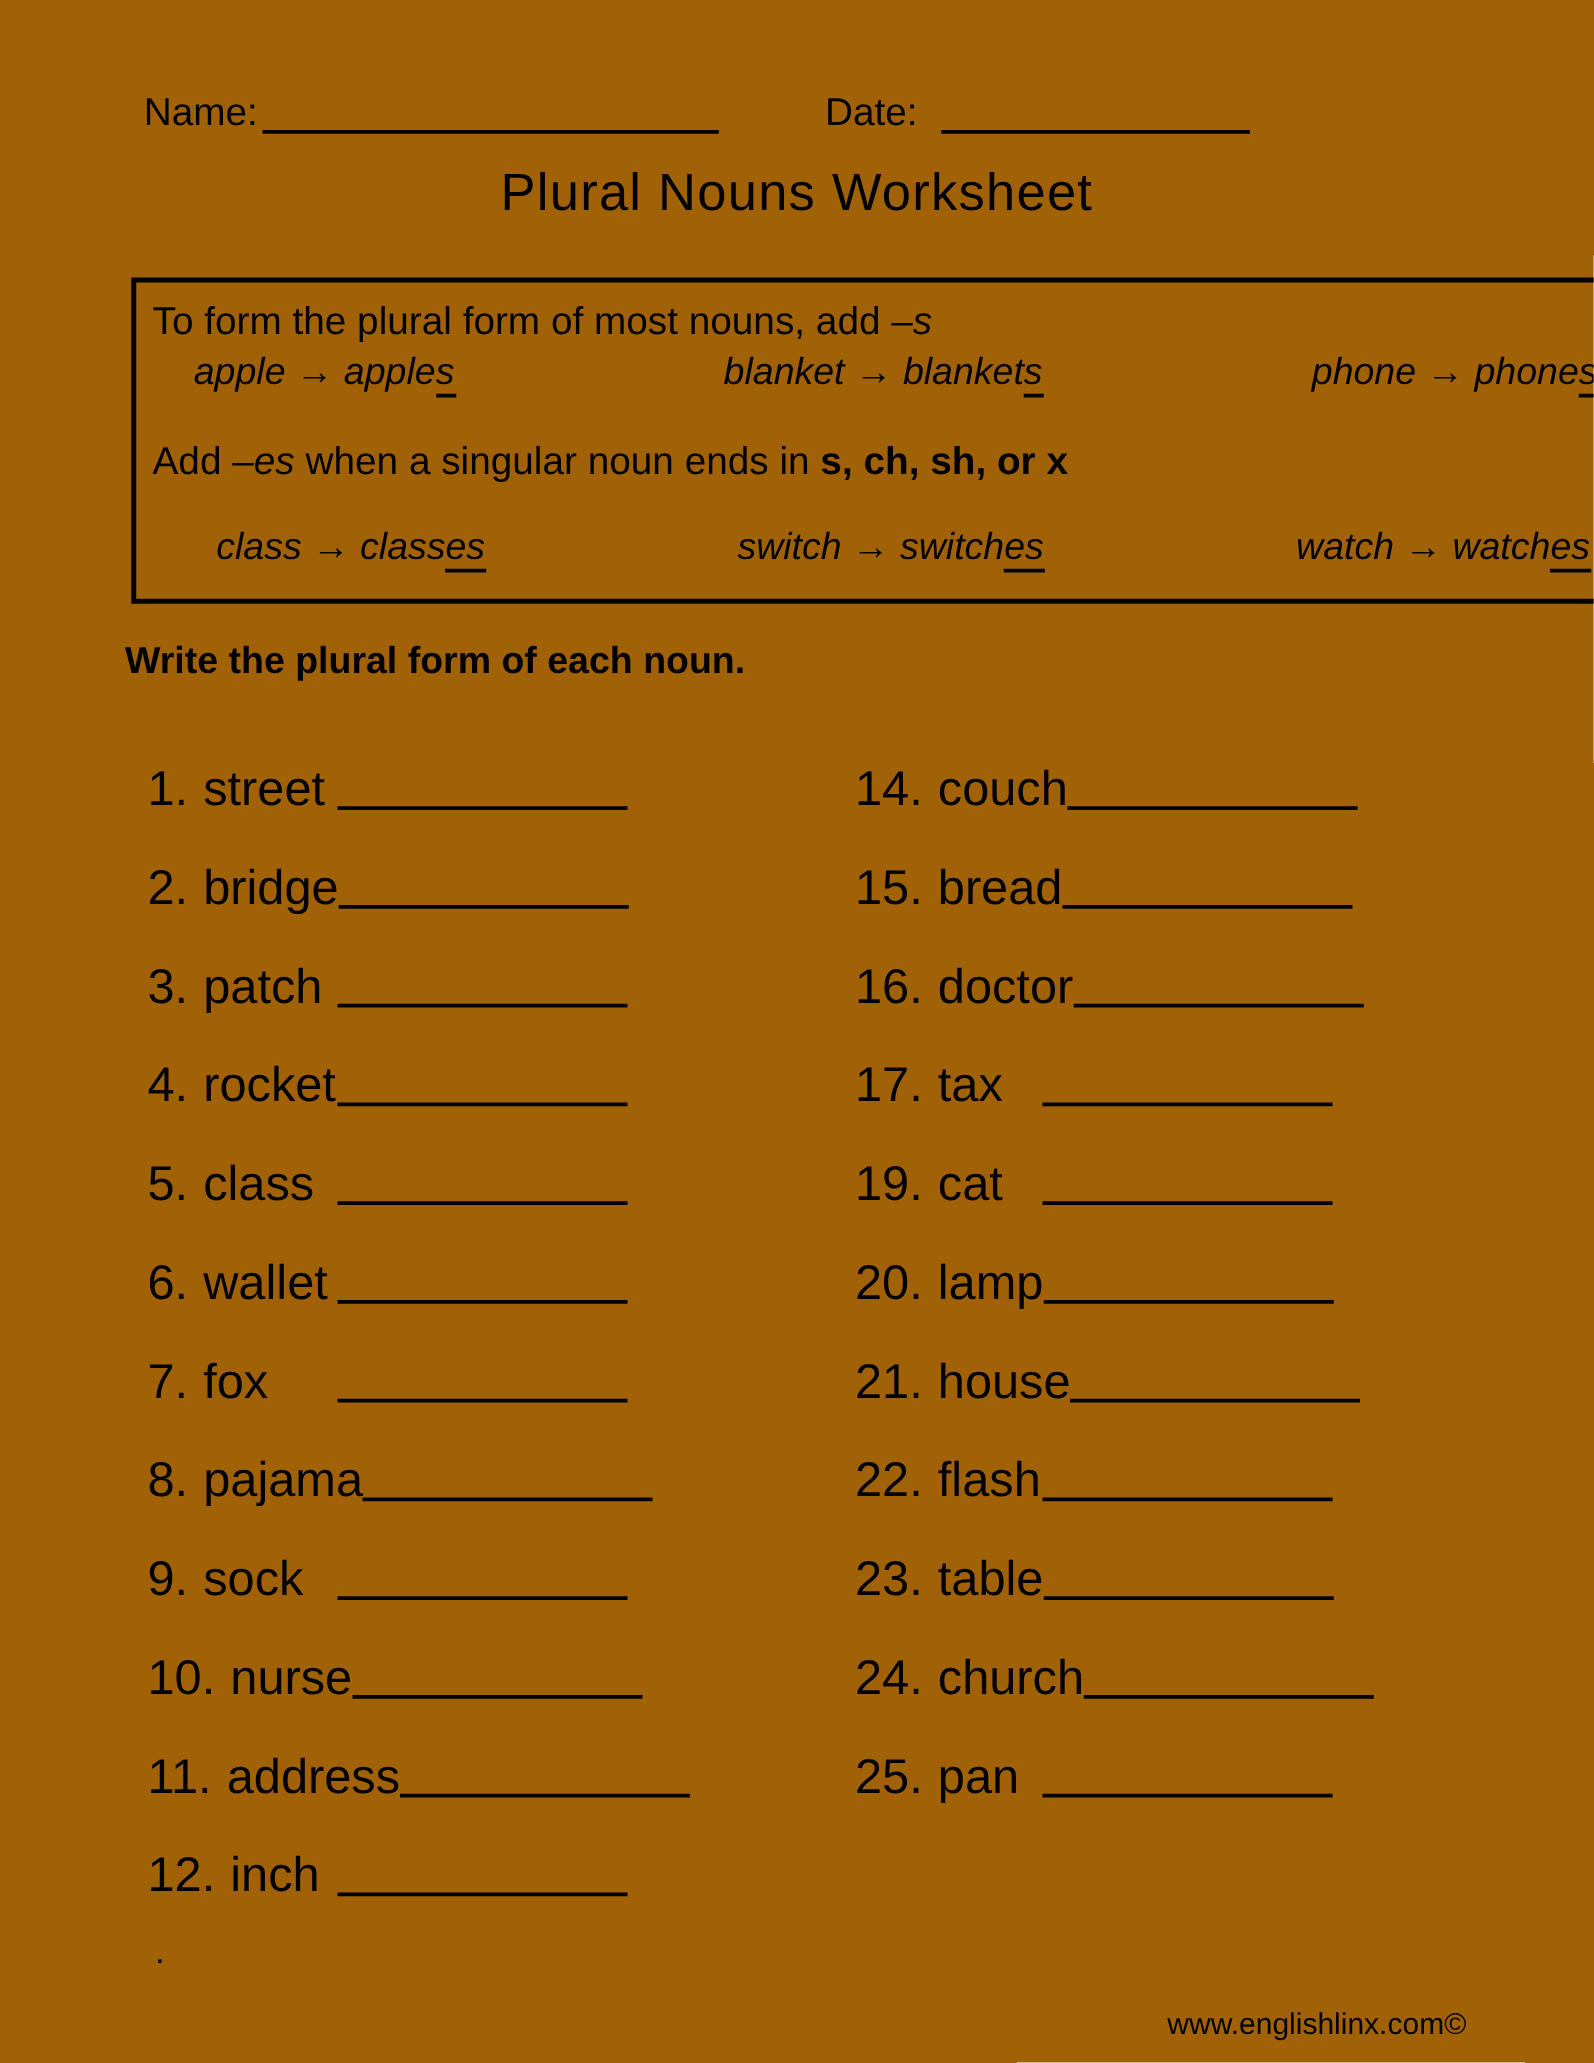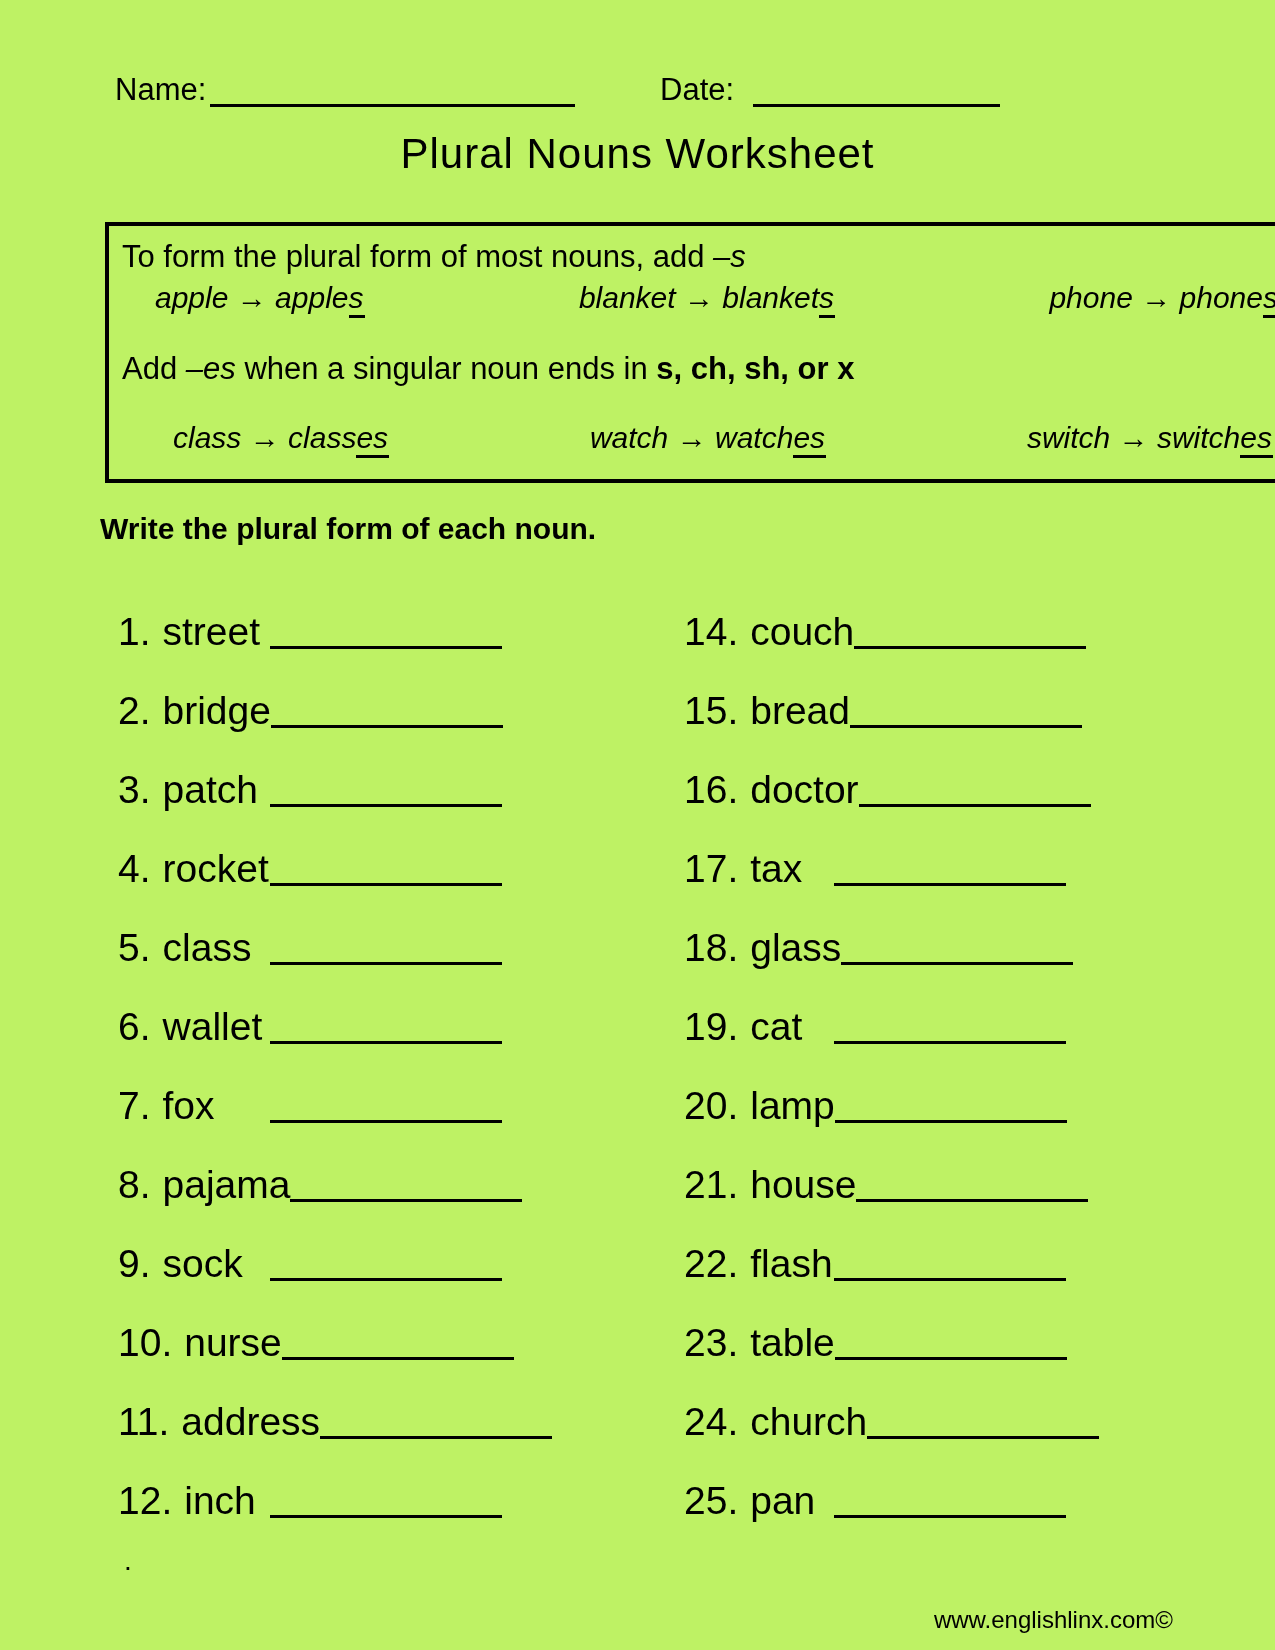--- a/index.html
+++ b/index.html
@@ -1,19 +1,19 @@
 <!DOCTYPE html>
 <html><head>
 <meta charset="utf-8">
 <style>
   * { margin:0; padding:0; box-sizing:border-box; }
   html, body { background:#ffffff; }
   .page {
     position:relative; width:1275px; height:1650px;
-    background:#bef264; color:#000000;
+    background:#a16207; color:#000000;
     font-family:"Liberation Sans", sans-serif;
     overflow:hidden;
   }
   .hline { position:absolute; border-top:3px solid #000; }
   .hdr-label { position:absolute; font-size:31px; }
   .title { position:absolute; left:0; right:0; top:130px; text-align:center; font-size:42px; letter-spacing:1px; }
   .rulebox { position:absolute; left:105px; top:222px; width:1208px; height:261px; border:4px solid #000; }
   .rule { position:absolute; font-size:31px; white-space:nowrap; }
   .it { font-style:italic; }
   .bld { font-weight:bold; }
@@ -50,22 +50,22 @@
     <div class="exrow" style="left:46px; right:30px; top:55px;">
       <span><span>apple</span> <span>→</span> <span><span>apple</span><span class="usuf">s</span></span></span>
       <span><span>blanket</span> <span>→</span> <span><span>blanket</span><span class="usuf">s</span></span></span>
       <span><span>phone</span> <span>→</span> <span><span>phone</span><span class="usuf">s</span></span></span>
     </div>
 
     <div class="rule" style="left:13px; top:125px;text-align:right;"><span>Add </span><span class="it">–es</span><span> when a singular noun ends in </span><span class="bld">s, ch, sh, or x</span></div>
 
     <div class="exrow" style="left:64px; right:36px; top:195px;">
       <span><span>class</span> <span>→</span> <span><span>class</span><span class="usuf">es</span></span></span>
+      <span><span>switch</span> <span>→</span> <span><span>switch</span><span class="usuf">es</span></span></span>
       <span><span>watch</span> <span>→</span> <span><span>watch</span><span class="usuf">es</span></span></span>
-      <span><span>switch</span> <span>→</span> <span><span>switch</span><span class="usuf">es</span></span></span>
     </div>
 
   </div>
 
   <div class="prompt">Write the plural form of each noun.</div>
 
   <div class="col col-left">
     <div class="row"><span class="lab"><span>1.</span><span class="word">street</span></span><span class="blank"></span></div>
     <div class="row"><span class="lab"><span>2.</span><span class="word">bridge</span></span><span class="blank"></span></div>
     <div class="row"><span class="lab"><span>3.</span><span class="word">patch</span></span><span class="blank"></span></div>
@@ -78,21 +78,20 @@
     <div class="row"><span class="lab"><span>10.</span><span class="word">nurse</span></span><span class="blank"></span></div>
     <div class="row"><span class="lab"><span>11.</span><span class="word">address</span></span><span class="blank"></span></div>
     <div class="row"><span class="lab"><span>12.</span><span class="word">inch</span></span><span class="blank"></span></div>
   </div>
 
   <div class="col col-right">
     <div class="row"><span class="lab"><span>14.</span><span class="word">couch</span></span><span class="blank"></span></div>
     <div class="row"><span class="lab"><span>15.</span><span class="word">bread</span></span><span class="blank"></span></div>
     <div class="row"><span class="lab"><span>16.</span><span class="word">doctor</span></span><span class="blank"></span></div>
     <div class="row"><span class="lab"><span>17.</span><span class="word">tax</span></span><span class="blank"></span></div>
-    <div class="row"><span class="lab"><span>18.</span><span class="word">glass</span></span><span class="blank"></span></div>
     <div class="row"><span class="lab"><span>19.</span><span class="word">cat</span></span><span class="blank"></span></div>
     <div class="row"><span class="lab"><span>20.</span><span class="word">lamp</span></span><span class="blank"></span></div>
     <div class="row"><span class="lab"><span>21.</span><span class="word">house</span></span><span class="blank"></span></div>
     <div class="row"><span class="lab"><span>22.</span><span class="word">flash</span></span><span class="blank"></span></div>
     <div class="row"><span class="lab"><span>23.</span><span class="word">table</span></span><span class="blank"></span></div>
     <div class="row"><span class="lab"><span>24.</span><span class="word">church</span></span><span class="blank"></span></div>
     <div class="row"><span class="lab"><span>25.</span><span class="word">pan</span></span><span class="blank"></span></div>
   </div>
 
   <span class="stray">.</span>

